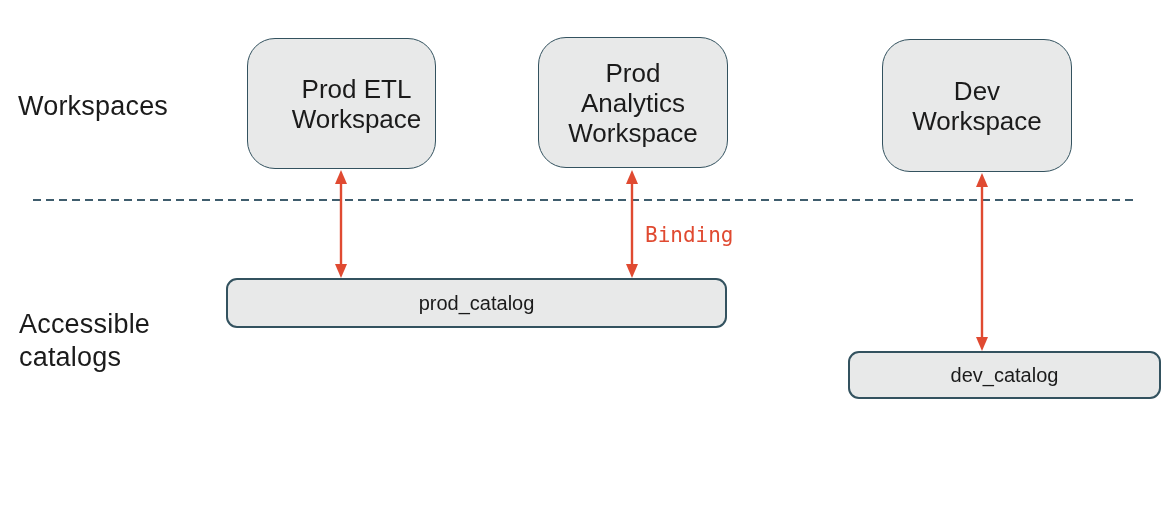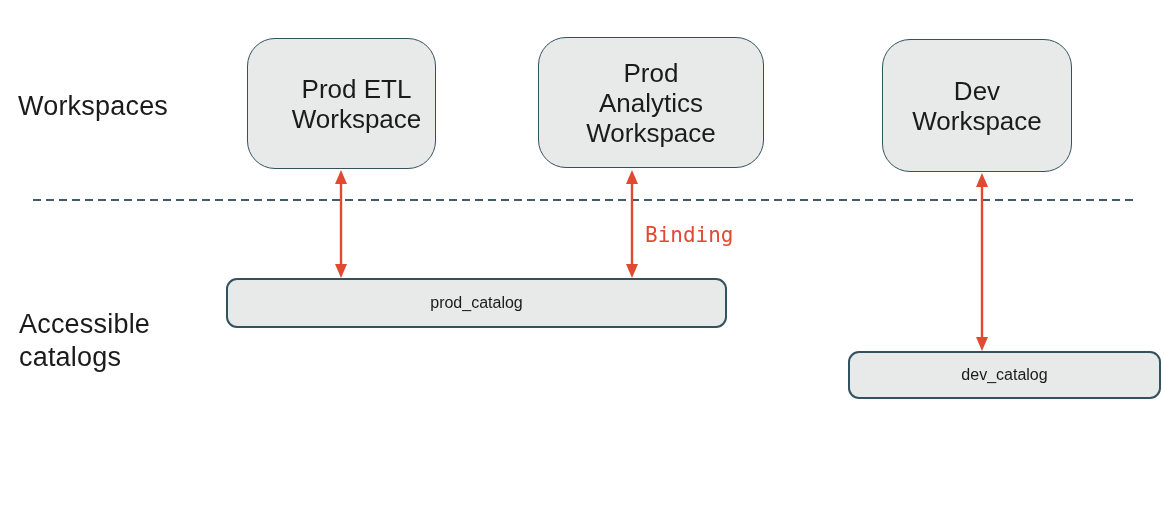--- a/index.html
+++ b/index.html
@@ -42,34 +42,34 @@
     border-radius:28px;
     display:flex;
     align-items:center;
     justify-content:center;
     text-align:center;
     font-size:26px;
     line-height:30px;
     white-space:pre-line;
   }
   .wnode.prod-etl{ left:247px; top:38px; width:189px; height:131px;padding-left:30px; }
-  .wnode.prod-analytics{ left:538px; top:37px; width:226px; height:131px; }
+  .wnode.prod-analytics{ left:538px; top:37px; width:190px; height:131px; }
   .wnode.dev{ left:882px; top:39px; width:190px; height:133px; }
 
   .cnode{
     position:absolute;
     box-sizing:border-box;
     background:var(--node-fill);
     border:2px solid var(--node-border);
     border-radius:11px;
     display:flex;
     align-items:center;
     justify-content:center;
     text-align:center;
-    font-size:16px;
+    font-size:20px;
     line-height:22px;
   }
   .cnode.prod-catalog{ left:226px; top:278px; width:501px; height:50px; }
   .cnode.dev-catalog{ left:848px; top:351px; width:313px; height:48px; }
 
   .divider{
     position:absolute;
     left:33px; top:199px;
     width:1100px; height:2px;
     background:repeating-linear-gradient(to right,

